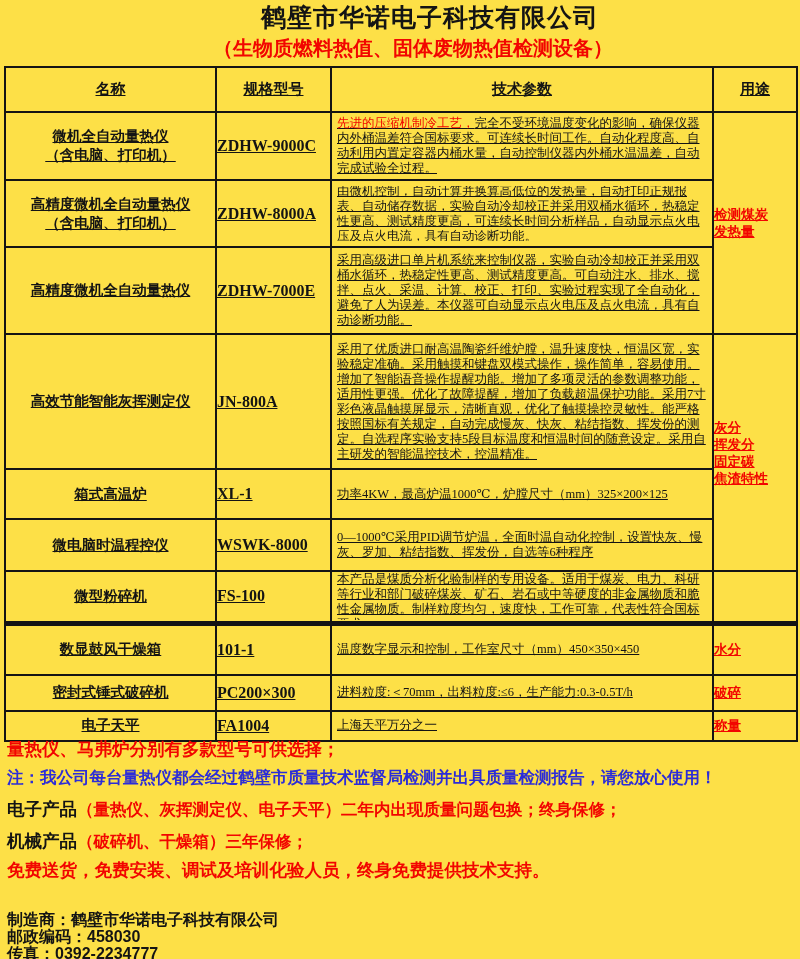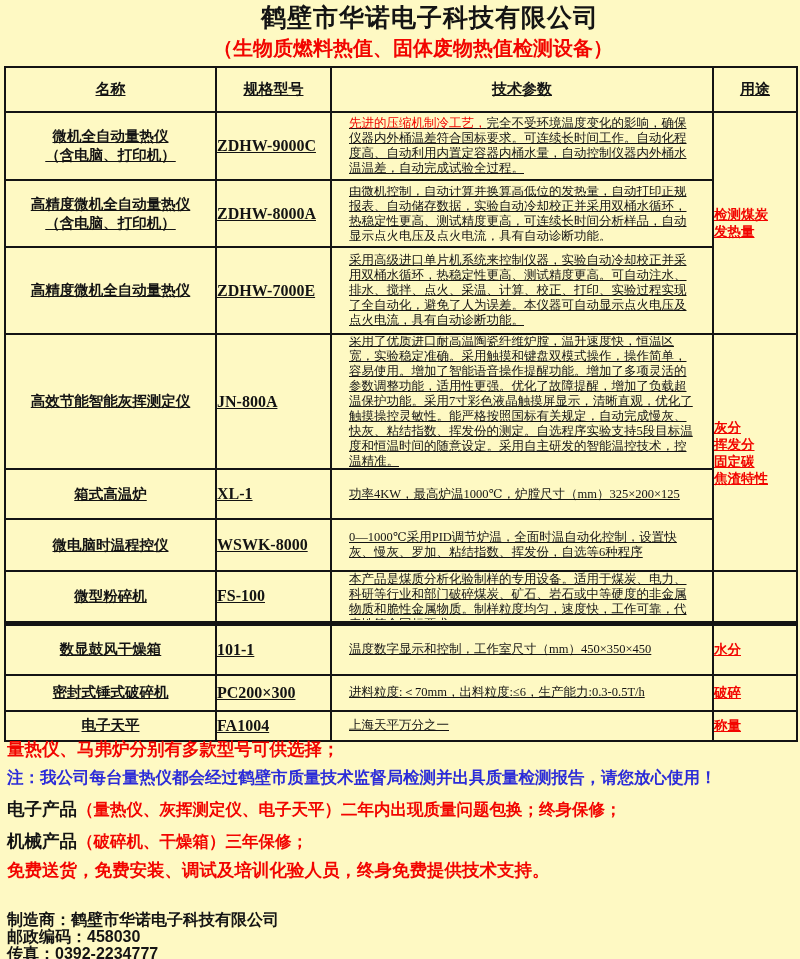--- a/index.html
+++ b/index.html
@@ -4,21 +4,21 @@
 <style>
   :root{
     --red:#f20500;
     --blue:#2c2cd8;
     --ink:#141414;
   }
   html,body{margin:0;padding:0;background:#ffffff;}
   .page{
     position:relative;
     width:800px;height:959px;
-    background:#fef9c3;
+    background:#fde047;
     overflow:hidden;
     font-family:"Liberation Serif","DejaVu Serif",serif;
     color:var(--ink);
   }
   .title{
     position:absolute;top:1px;left:0;width:860px;
     text-align:center;
     font-size:25px;font-weight:bold;letter-spacing:1px;
   }
   .subtitle{
@@ -45,21 +45,21 @@
     text-align:center;font-weight:bold;font-size:14.5px;
     line-height:19px;white-space:pre-line;
   }
   td.model{
     font-weight:bold;font-size:16px;padding-left:5px;
     font-family:"Liberation Serif","DejaVu Serif",serif;
   }
   td.tech{font-size:12.5px;line-height:15px;}
   td.tech .tw{
     display:flex;align-items:center;overflow:hidden;
-    padding:0 17px;
+    padding:0 5px;
   }
   td.tech .tw.top{align-items:flex-start;}
   td.tech .ti{display:block;}
   .red-seg{color:var(--red);}
   td.usage{
     text-align:left;color:var(--red);font-weight:bold;
     font-size:13.5px;line-height:17px;white-space:pre-line;
     font-family:"Liberation Sans","DejaVu Sans",sans-serif;
   }
   .note{

